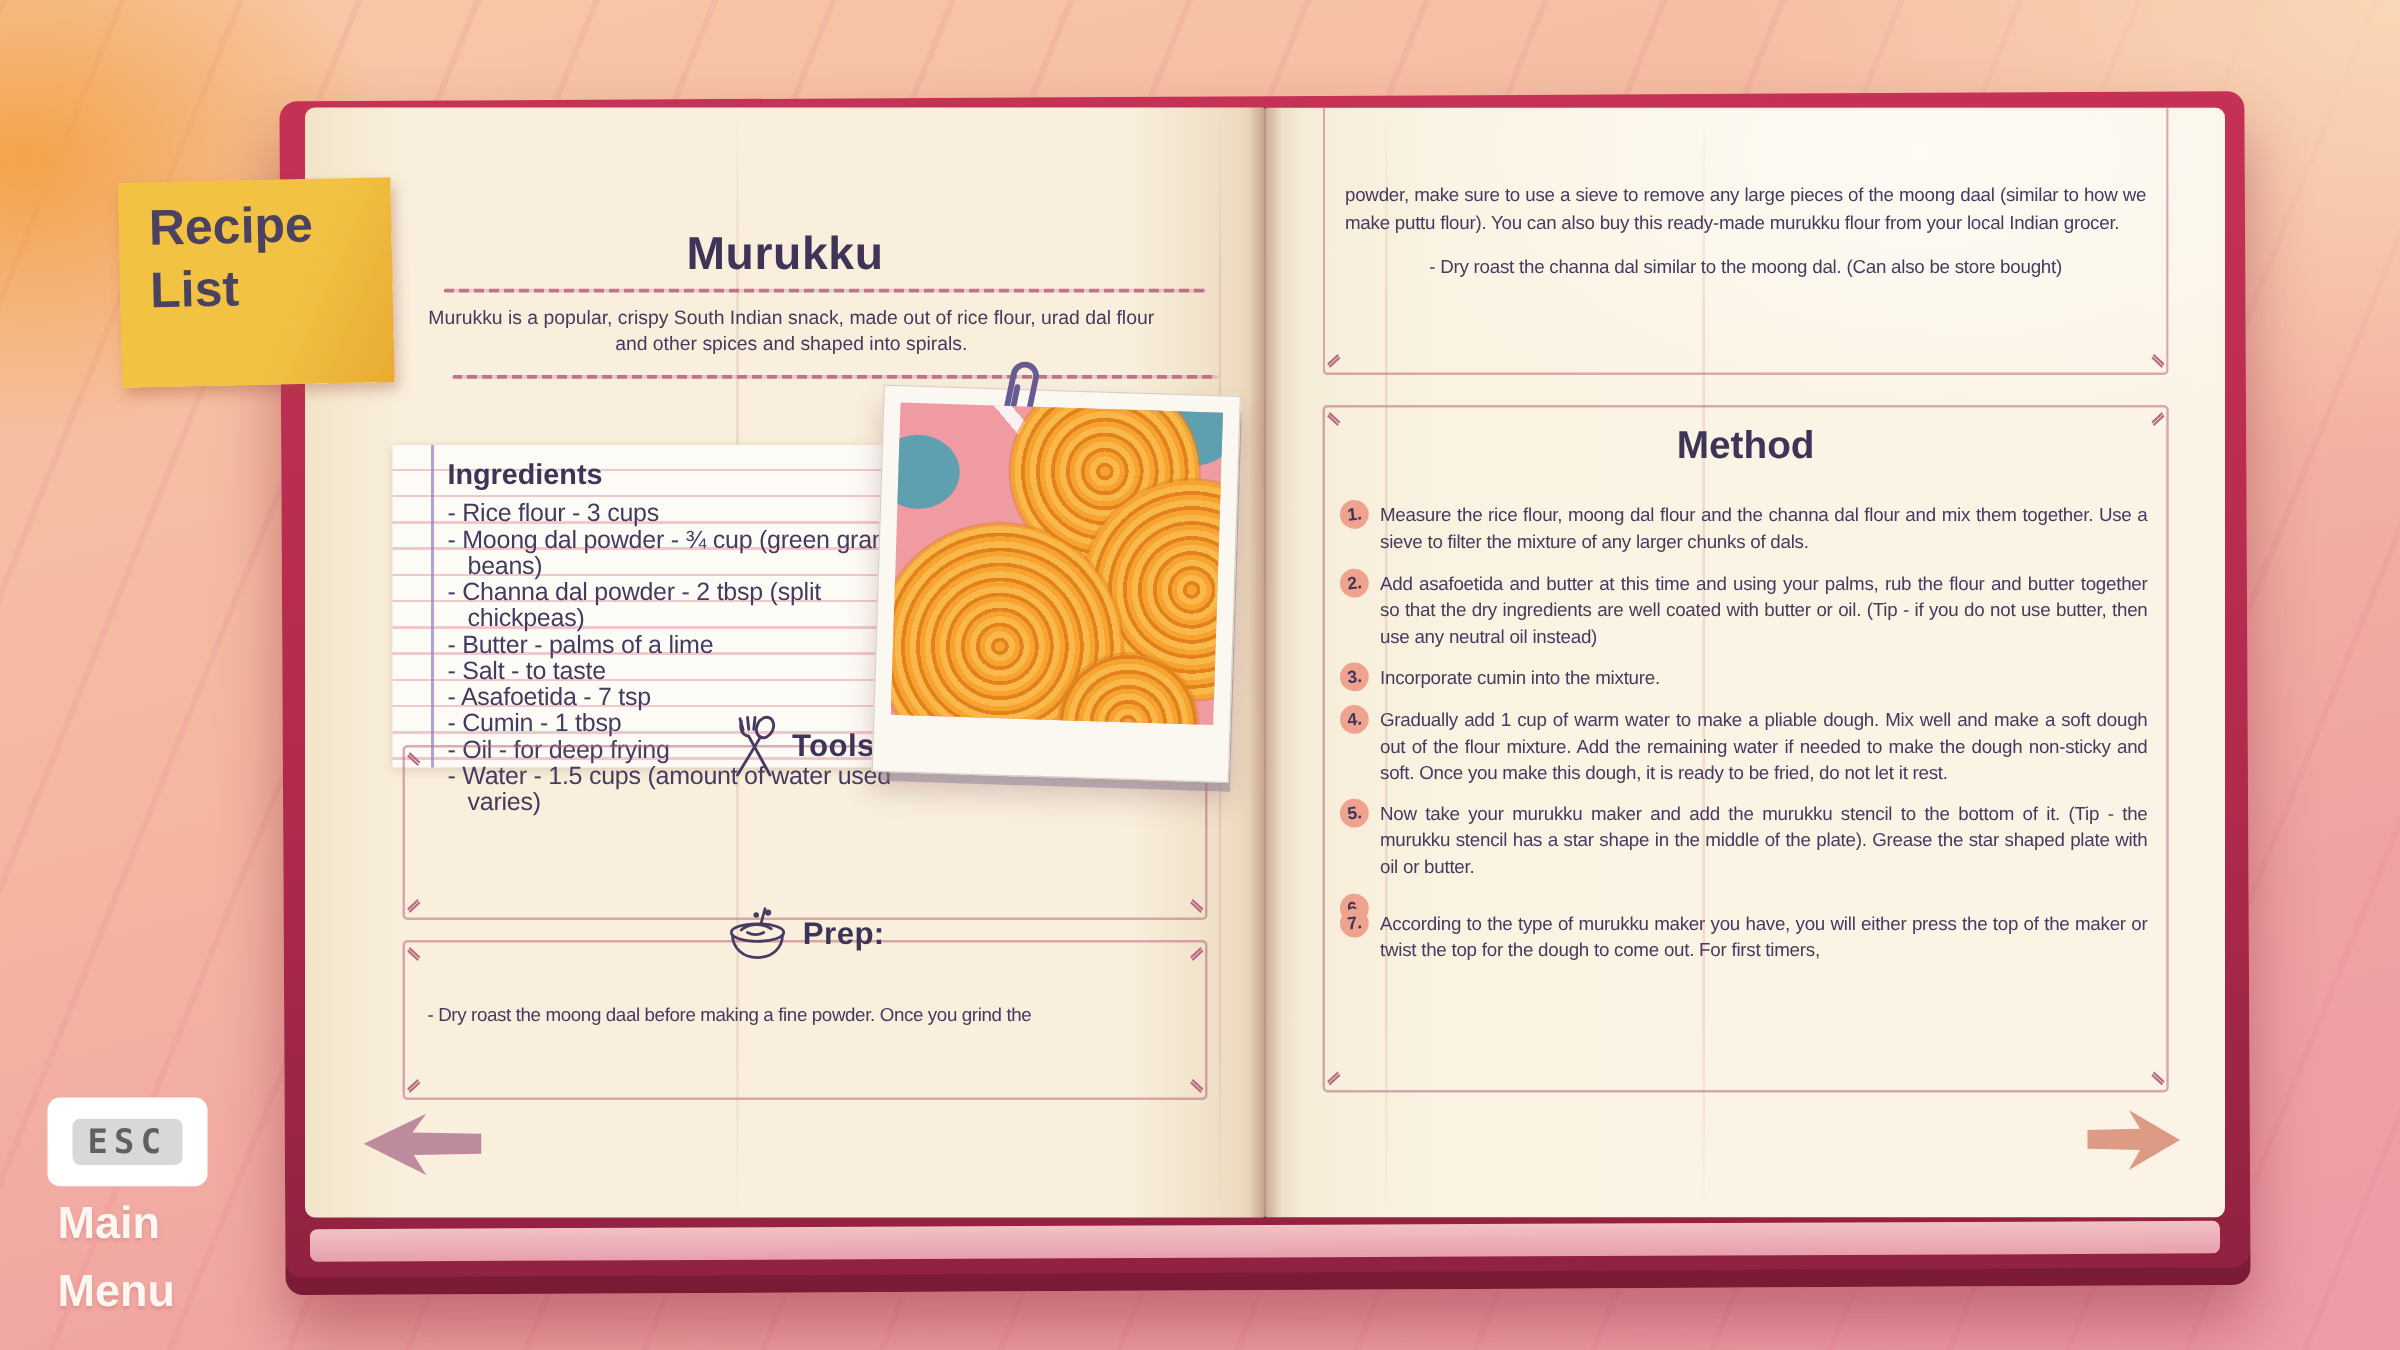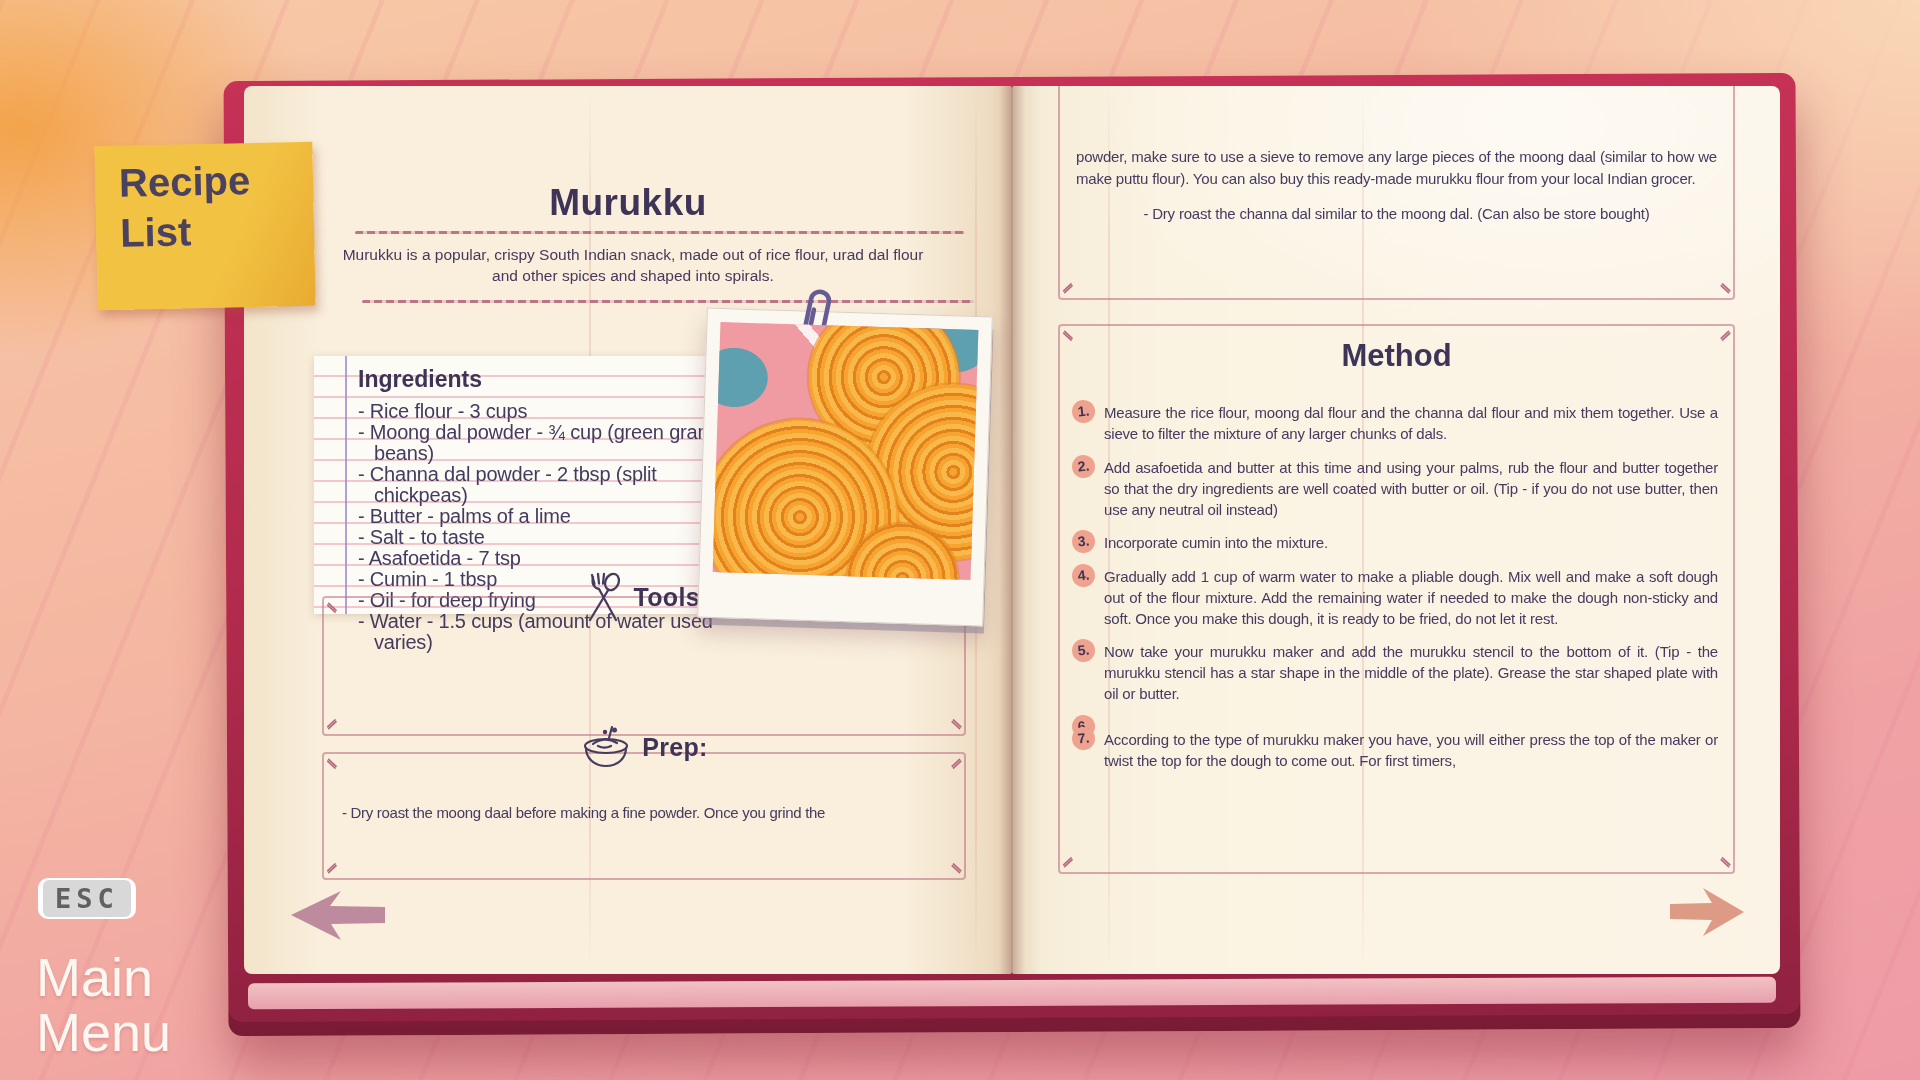--- a/index.html
+++ b/index.html
@@ -102,26 +102,26 @@
   .arrow{position:absolute;cursor:pointer;}
   .arrow-left{left:44px;top:800px;}
   .arrow-right{left:656px;top:798px;}
   
   .sticky{position:absolute;left:96px;top:144px;width:218px;height:164px;z-index:30;
     background:linear-gradient(115deg,#f2c243 62%,#e8ab31 100%);
     transform:rotate(-1.2deg);box-shadow:3px 6px 10px rgba(160,80,60,.35);
     padding:12px 0 0 24px;box-sizing:border-box;cursor:pointer;
     font-size:40px;line-height:50px;font-weight:bold;color:#4b4160;}
   .esc-wrap{position:absolute;left:38px;top:878px;z-index:30;cursor:pointer;}
-  .esc-key{background:#fff;padding:5px;border-radius:10px;display:inline-block;}
+  .esc-key{background:#fff;padding:20px;border-radius:10px;display:inline-block;}
   .esc-face{background:#d8d8d8;border-radius:6px;padding:3px 12px;
     font-family:"DejaVu Sans Mono","Liberation Mono",monospace;
     font-size:27px;letter-spacing:5px;color:#606060;font-weight:bold;}
-  .main-menu{position:absolute;left:36px;top:950px;width:170px;z-index:30;cursor:pointer;
-    font-size:54px;line-height:55px;font-weight:normal;color:#fdf7f2;
+  .main-menu{position:absolute;left:46px;top:950px;width:170px;z-index:30;cursor:pointer;
+    font-size:36px;line-height:55px;font-weight:bold;color:#fdf7f2;
     text-shadow:0 2px 3px rgba(180,90,90,.3);}
 </style>
 </head>
 <body>
 
 <div id="stage">
 
   <div class="book">
     <div class="cover"></div>
     <div class="page-stack"></div>

